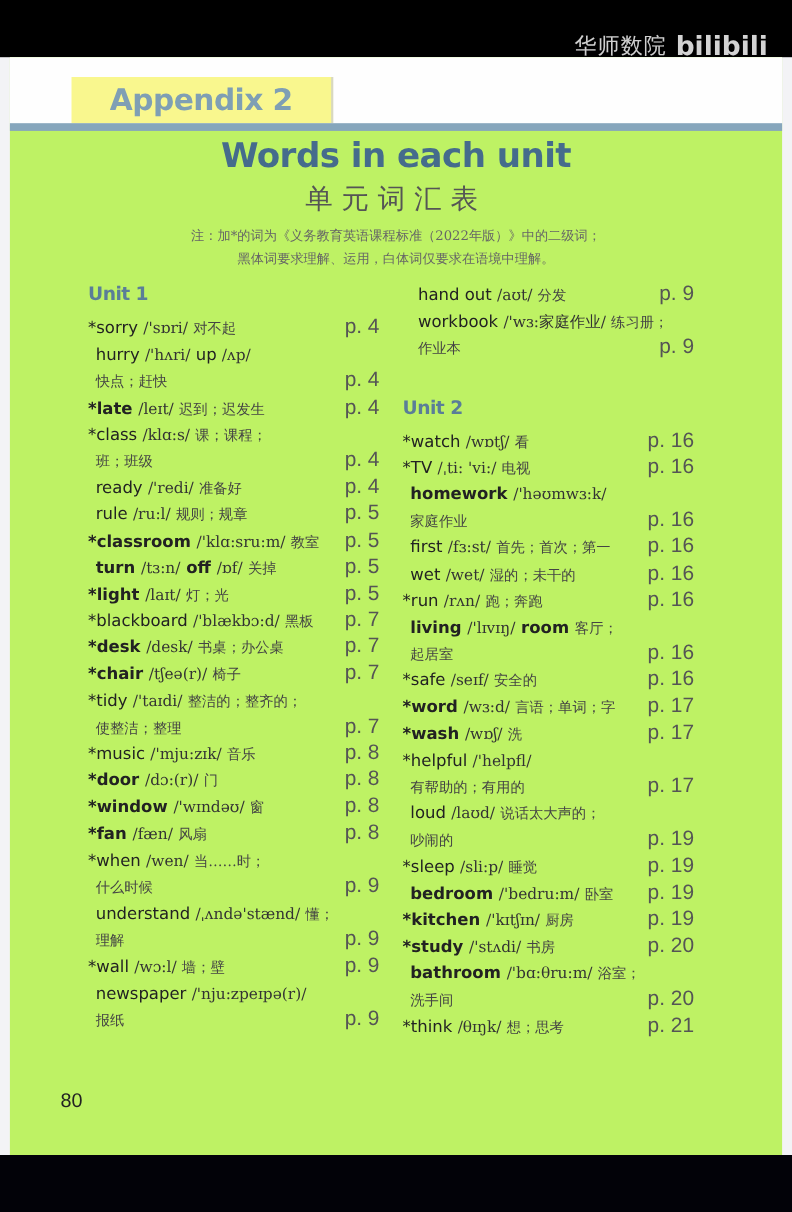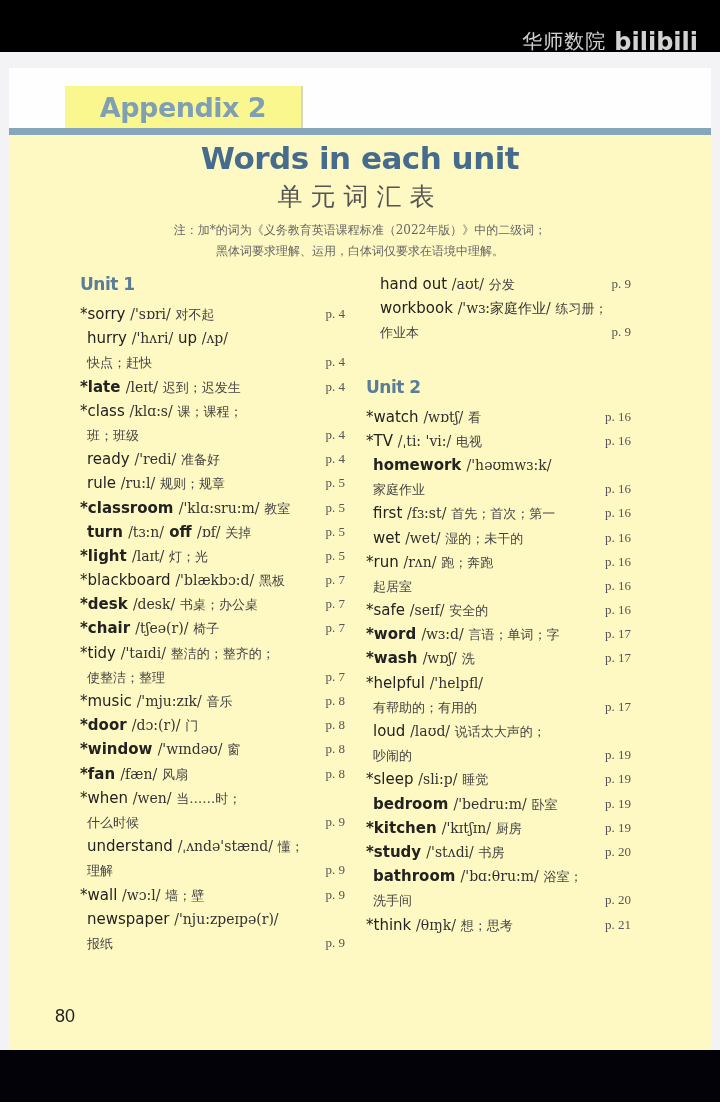--- a/index.html
+++ b/index.html
@@ -15,22 +15,22 @@
       display: flex; align-items: flex-start; gap: 8px;
       color: #e6e6e6; font-size: 20px; letter-spacing: 1px;
       opacity: 0.9;
     }
     .watermark .logo { font-family: "DejaVu Sans", sans-serif; font-weight: bold; font-size: 24px; letter-spacing: 0; color: #eaeaea; }
     .page {
       position: absolute; left: 0; top: 52px; width: 720px; height: 998px;
       background: #f3f3f6;
     }
     .sheet {
-      position: absolute; left: 9px; top: 16px; width: 702px; height: 1002px;
-      background: #fef9c3;
+      position: absolute; left: 9px; top: 0; width: 702px; height: 1002px;
+      background: #bef264;
     }
     .sheet-top { position: absolute; left: 0; top: 0; width: 702px; height: 62px; background: #fefefe; }
     .appendix-tab {
       position: absolute; left: 56px; top: 18px; width: 236px; height: 42px;
       background: #f9f78e; box-shadow: 2px 0 0 #d8d8c0;
       display: flex; align-items: center; justify-content: center;
       color: #7f9fb4; font-weight: bold; font-size: 27px; font-family: "DejaVu Sans", sans-serif;
       letter-spacing: -0.5px;
     }
     .rule { position: absolute; left: 0; top: 60px; width: 702px; height: 7px; background: #86a6bc; }
@@ -54,21 +54,21 @@
     .row {
       position: relative; height: 24.2px; line-height: 24px; white-space: nowrap;
       font-size: 15px; color: #222;
     }
     .row .txt { display: inline-block; }
     .row .ipa { font-family: "DejaVu Serif", serif; font-size: 14px; color: #333; }
     .row .zh { font-family: "DejaVu Serif", serif; font-size: 13px; color: #444; }
     .row .en { font-family: "DejaVu Sans", sans-serif; }
     .row .en.b { font-weight: bold; margin-top: 16px; }
     .row .page-ref {
-      position: absolute; right: -5px; top: 0; font-family: Liberation Serif, serif; font-size: 13px; color: #555;
+      position: absolute; right: -5px; top: 0; font-family: Liberation Sans, sans-serif; font-size: 19px; color: #555;
     }
     .indent { padding-left: 7px; }
     .page-number {
       position: absolute; left: 46px; top: 938px; font-size: 18px; color: #222;
       font-family: "Liberation Sans", sans-serif;
     }
   </style>
 </head>
 <body>
 
@@ -132,20 +132,21 @@
       <div class="unit-gap"></div>
       <div class="unit-title">Unit 2</div>
       <div id="right-rows">
           <div class="row"><span class="txt"><span><span class="en">*watch </span></span><span class="ipa">/wɒtʃ/</span><span><span class="en"> </span><span class="zh">看</span></span></span><span class="page-ref">p. 16</span></div>
           <div class="row"><span class="txt"><span><span class="en">*TV </span></span><span class="ipa">/ˌti: 'vi:/</span><span><span class="en"> </span><span class="zh">电视</span></span></span><span class="page-ref">p. 16</span></div>
           <div class="row indent"><span class="txt"><span><span class="en b">homework </span></span><span class="ipa">/'həʊmwɜ:k/</span></span><span class="page-ref"></span></div>
           <div class="row indent"><span class="txt"><span><span class="zh">家庭作业</span></span></span><span class="page-ref">p. 16</span></div>
           <div class="row indent"><span class="txt"><span><span class="en">first </span></span><span class="ipa">/fɜ:st/</span><span><span class="en"> </span><span class="zh">首先；首次；第一</span></span></span><span class="page-ref">p. 16</span></div>
           <div class="row indent"><span class="txt"><span><span class="en">wet </span></span><span class="ipa">/wet/</span><span><span class="en"> </span><span class="zh">湿的；未干的</span></span></span><span class="page-ref">p. 16</span></div>
           <div class="row"><span class="txt"><span><span class="en">*run </span></span><span class="ipa">/rʌn/</span><span><span class="en"> </span><span class="zh">跑；奔跑</span></span></span><span class="page-ref">p. 16</span></div>
+          <div class="row indent"><span class="txt"><span><span class="en b">living </span></span><span class="ipa">/'lɪvɪŋ/</span><span><span class="en b"> room </span><span class="zh">客厅；</span></span></span><span class="page-ref"></span></div>
           <div class="row indent"><span class="txt"><span><span class="zh">起居室</span></span></span><span class="page-ref">p. 16</span></div>
           <div class="row"><span class="txt"><span><span class="en">*safe </span></span><span class="ipa">/seɪf/</span><span><span class="en"> </span><span class="zh">安全的</span></span></span><span class="page-ref">p. 16</span></div>
           <div class="row"><span class="txt"><span><span class="en b">*word </span></span><span class="ipa">/wɜ:d/</span><span><span class="en"> </span><span class="zh">言语；单词；字</span></span></span><span class="page-ref">p. 17</span></div>
           <div class="row"><span class="txt"><span><span class="en b">*wash </span></span><span class="ipa">/wɒʃ/</span><span><span class="en"> </span><span class="zh">洗</span></span></span><span class="page-ref">p. 17</span></div>
           <div class="row"><span class="txt"><span><span class="en">*helpful </span></span><span class="ipa">/'helpfl/</span></span><span class="page-ref"></span></div>
           <div class="row indent"><span class="txt"><span><span class="zh">有帮助的；有用的</span></span></span><span class="page-ref">p. 17</span></div>
           <div class="row indent"><span class="txt"><span><span class="en">loud </span></span><span class="ipa">/laʊd/</span><span><span class="en"> </span><span class="zh">说话太大声的；</span></span></span><span class="page-ref"></span></div>
           <div class="row indent"><span class="txt"><span><span class="zh">吵闹的</span></span></span><span class="page-ref">p. 19</span></div>
           <div class="row"><span class="txt"><span><span class="en">*sleep </span></span><span class="ipa">/sli:p/</span><span><span class="en"> </span><span class="zh">睡觉</span></span></span><span class="page-ref">p. 19</span></div>
           <div class="row indent"><span class="txt"><span><span class="en b">bedroom </span></span><span class="ipa">/'bedru:m/</span><span><span class="en"> </span><span class="zh">卧室</span></span></span><span class="page-ref">p. 19</span></div>

